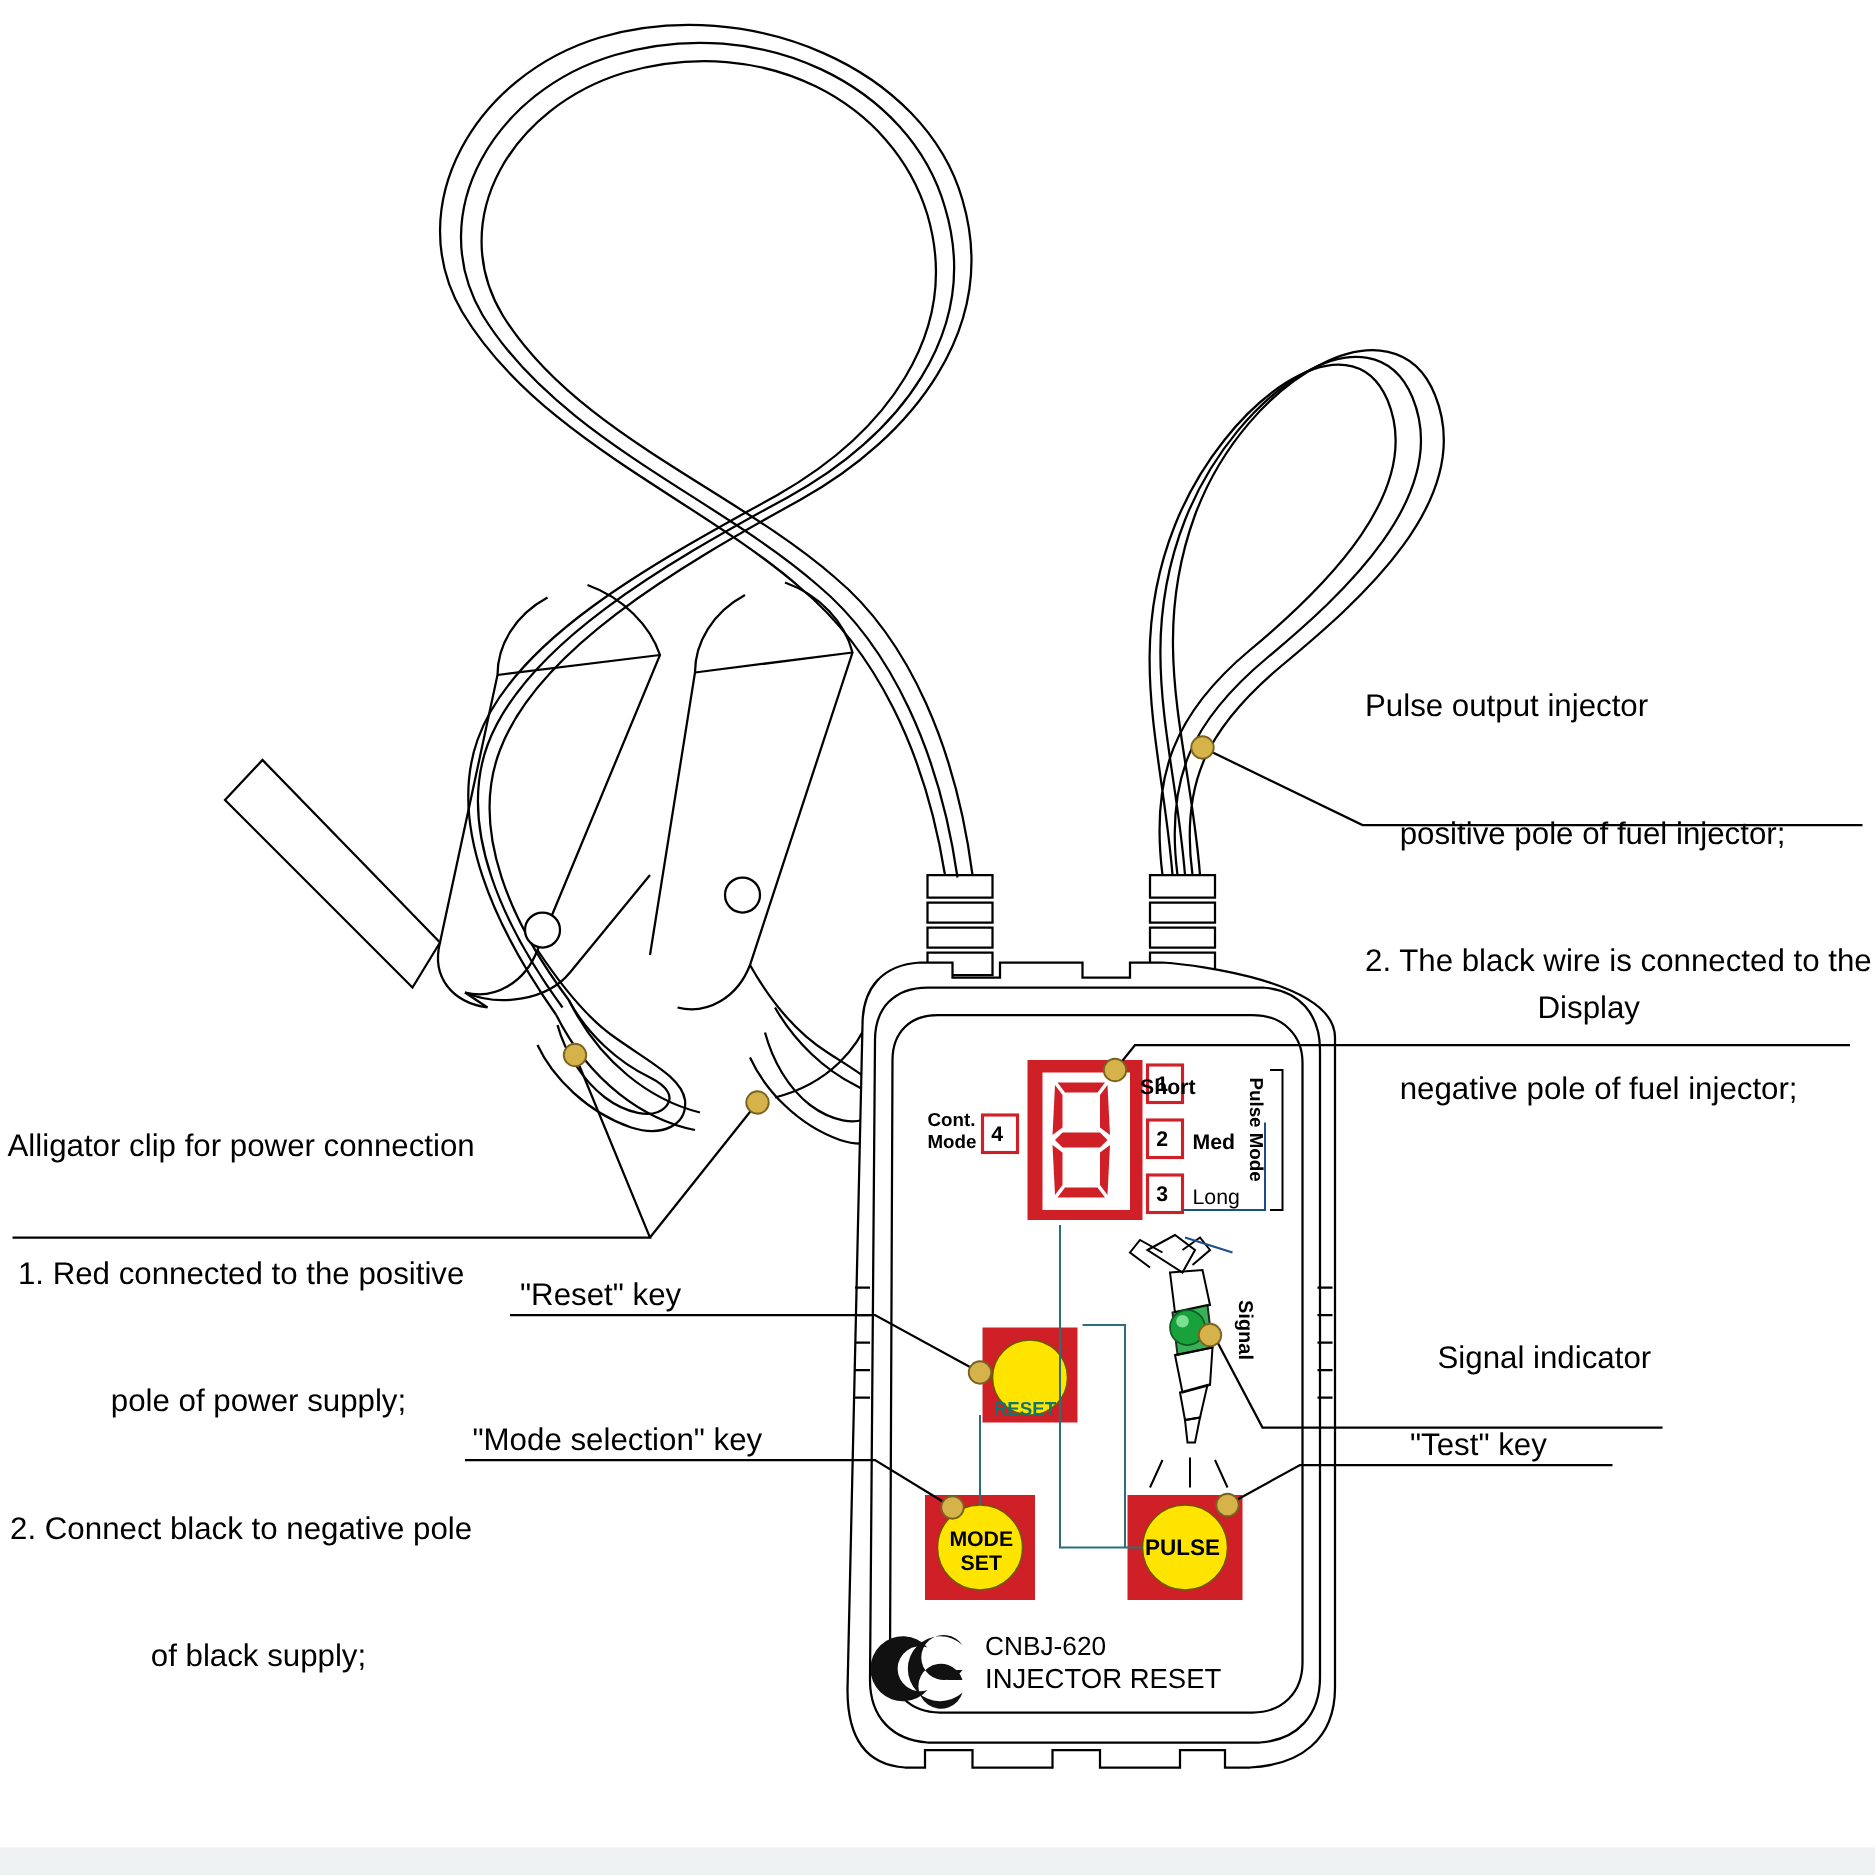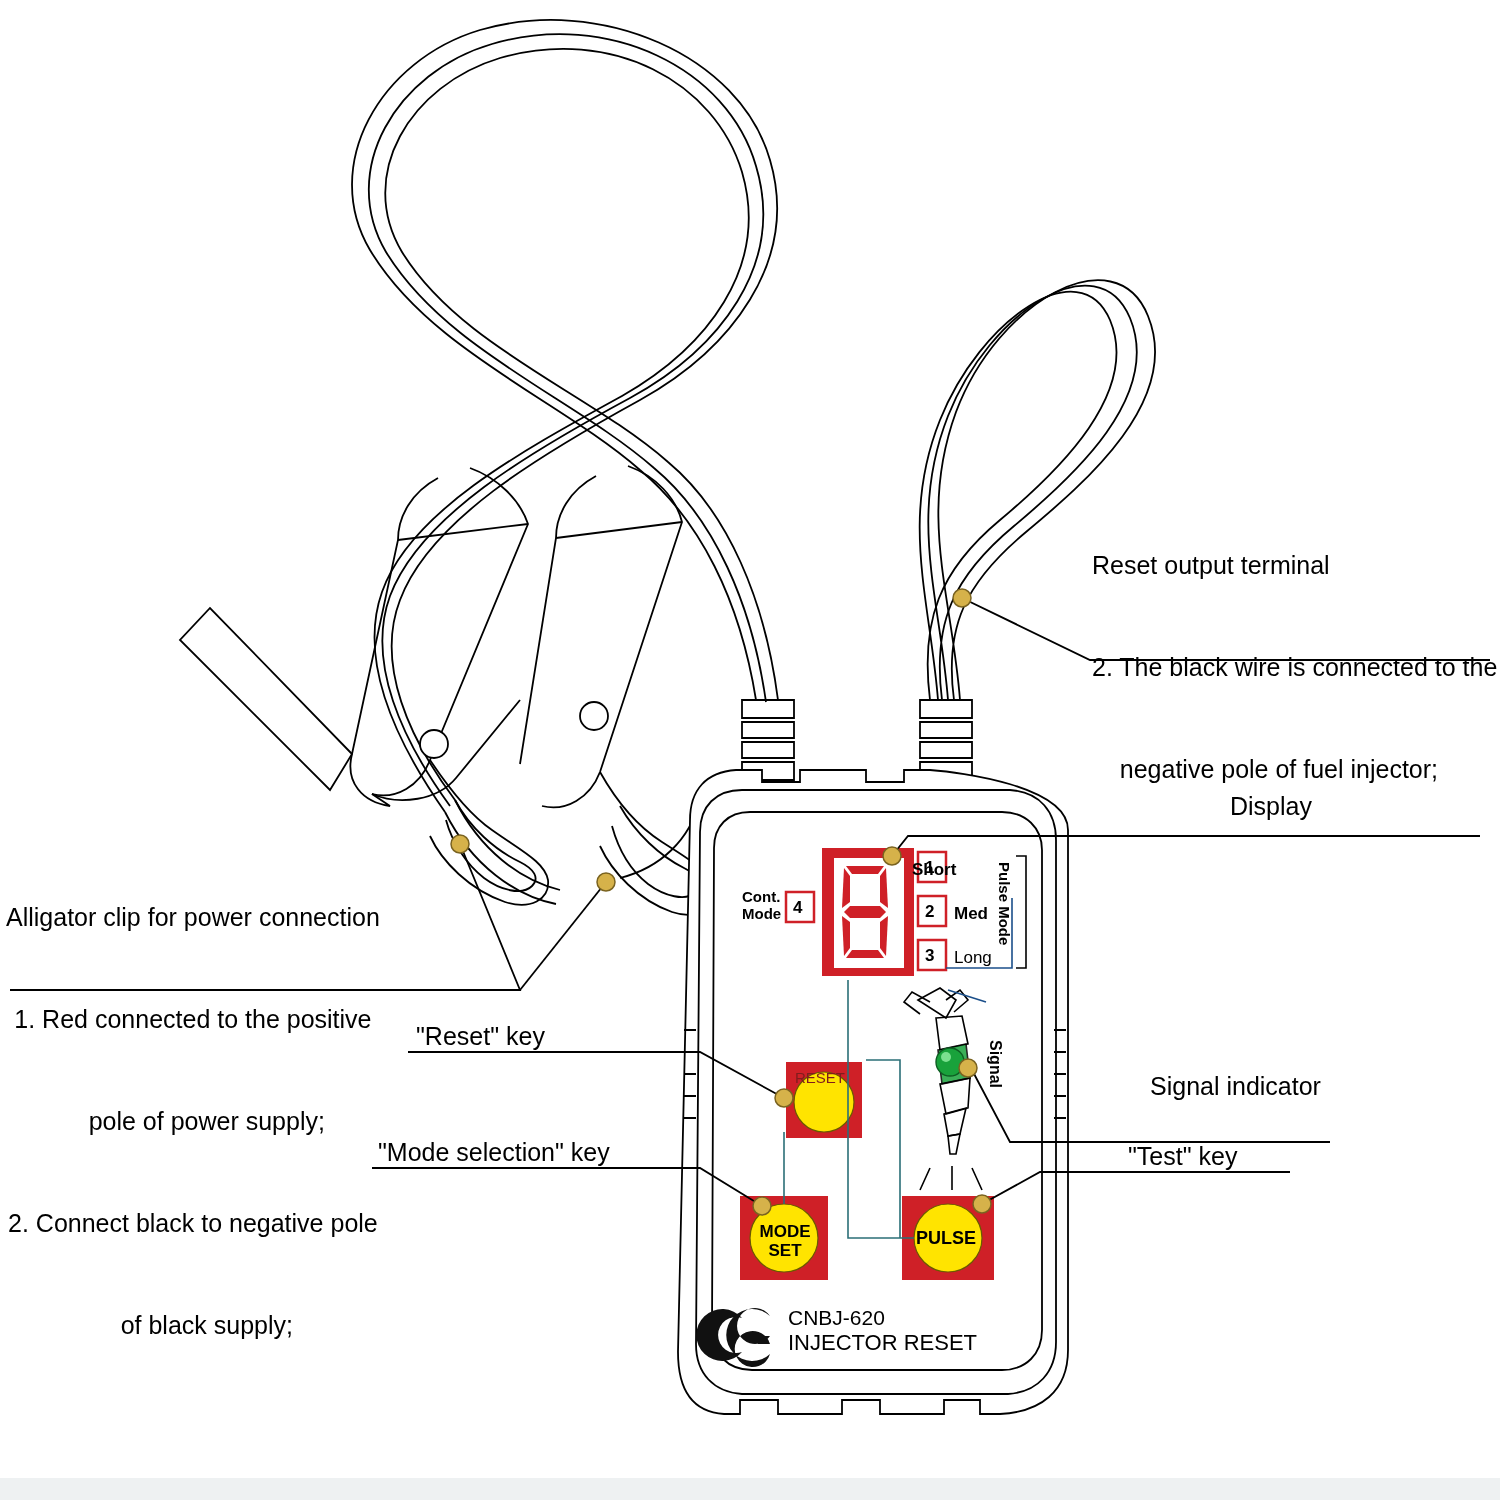--- a/index.html
+++ b/index.html
@@ -196,21 +196,22 @@
       <circle class="dot" cx="606" cy="882" r="9"></circle>
       <circle class="dot" cx="892" cy="856" r="9"></circle>
       <circle class="dot" cx="784" cy="1098" r="9"></circle>
       <circle class="dot" cx="762" cy="1206" r="9"></circle>
       <circle class="dot" cx="982" cy="1204" r="9"></circle>
       <circle class="dot" cx="968" cy="1068" r="9"></circle>
     </g>
   </svg>
 
   <div class="txt callout" style="left:1092px;top:480px;">
-    <div>Reset output terminal</div>
+    <div>Pulse output injector</div>
+    <div>    positive pole of fuel injector;</div>
     <div>2. The black wire is connected to the</div>
     <div>    negative pole of fuel injector;</div>
   </div>
 
   <div class="txt callout" style="left:6px;top:832px;text-align:center;">
     <div>Alligator clip for power connection</div>
     <div>1. Red connected to the positive</div>
     <div>    pole of power supply;</div>
     <div>2. Connect black to negative pole</div>
     <div>    of black supply;</div>
@@ -237,21 +238,21 @@
   <div class="txt" style="left:925px;top:946px;font-size:17px;font-weight:bold;">3</div>
 
   <div class="txt" style="left:912px;top:860px;font-size:17px;font-weight:bold;">Short</div>
   <div class="txt" style="left:954px;top:904px;font-size:17px;font-weight:bold;">Med</div>
   <div class="txt" style="left:954px;top:948px;font-size:17px;font-weight:normal;">Long</div>
 
   <div class="txt" style="left:996px;top:862px;font-size:15px;font-weight:bold;writing-mode:vertical-rl;">Pulse  Mode</div>
 
   <div class="txt" style="left:986px;top:1040px;font-size:16px;font-weight:bold;writing-mode:vertical-rl;">Signal</div>
 
-  <div class="txt" style="left:795px;top:1069px;font-size:15px;font-weight:normal;color:#7f1d1d;">RESET</div>
+  <div class="txt" style="left:795px;top:1119px;font-size:15px;font-weight:bold;color:#0f766e;">RESET</div>
   <div class="txt" style="left:757px;top:1222px;font-size:17px;font-weight:bold;text-align:center;width:56px;line-height:19px;">
     <div>MODE</div>
     <div>SET</div>
   </div>
   <div class="txt" style="left:916px;top:1228px;font-size:18px;font-weight:bold;">PULSE</div>
 
   <div class="txt" style="left:788px;top:1306px;font-size:21px;">CNBJ-620</div>
   <div class="txt" style="left:788px;top:1330px;font-size:22px;">INJECTOR RESET</div>
 
   <div class="bottombar"></div>

